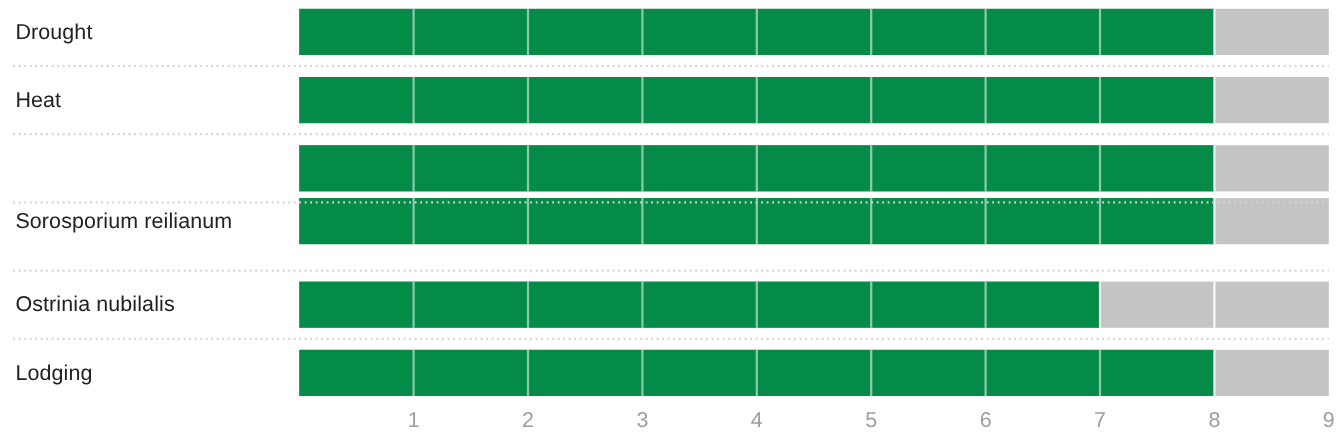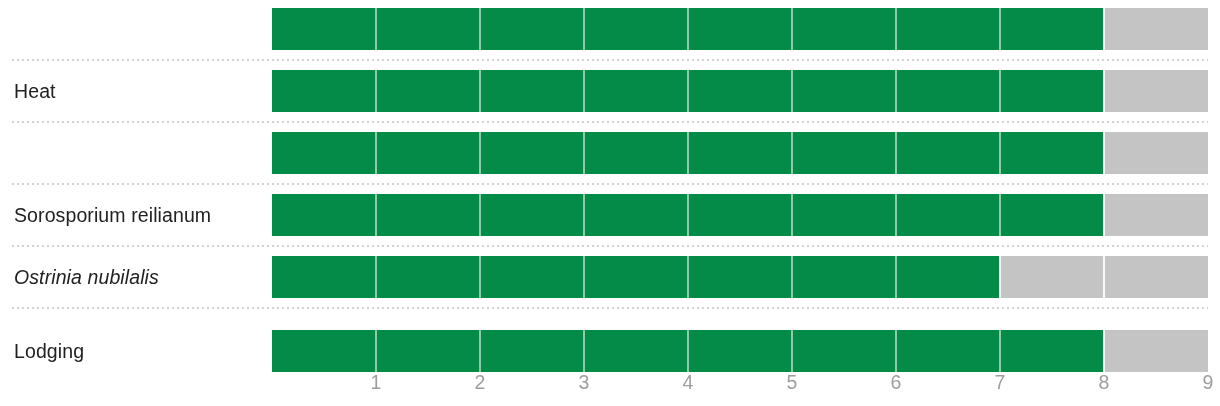--- a/index.html
+++ b/index.html
@@ -107,20 +107,21 @@
     color: #9e9e9e;
     white-space: nowrap;
   }
 </style>
 </head>
 <body>
 
 <div id="chart-root">
   <div id="rows">
       <div class="row" style="top: 8px;">
+        <div class="row-label">Drought</div>
         <div class="bar-area" style="width: 936px;">
           <div class="bar-track" style="background: rgb(196, 196, 196);"></div>
           <div class="bar-fill" title="Drought: 8" style="width: 832px; background: rgb(4, 139, 71);"></div>
           <div class="seg-line" style="left: 103px;"></div>
           <div class="seg-line" style="left: 207px;"></div>
           <div class="seg-line" style="left: 311px;"></div>
           <div class="seg-line" style="left: 415px;"></div>
           <div class="seg-line" style="left: 519px;"></div>
           <div class="seg-line" style="left: 623px;"></div>
           <div class="seg-line" style="left: 727px;"></div>
@@ -149,51 +150,51 @@
           <div class="seg-line" style="left: 103px;"></div>
           <div class="seg-line" style="left: 207px;"></div>
           <div class="seg-line" style="left: 311px;"></div>
           <div class="seg-line" style="left: 415px;"></div>
           <div class="seg-line" style="left: 519px;"></div>
           <div class="seg-line" style="left: 623px;"></div>
           <div class="seg-line" style="left: 727px;"></div>
           <div class="seg-line on-gray" style="left: 831px;"></div>
         </div>
       </div>
-      <div class="row" style="top: 194px;">
+      <div class="row" style="top: 180px;">
         <div class="row-label">Sorosporium reilianum</div>
         <div class="bar-area" style="width: 936px;">
           <div class="bar-track" style="background: rgb(196, 196, 196);"></div>
           <div class="bar-fill" title="Sorosporium reilianum: 8" style="width: 832px; background: rgb(4, 139, 71);"></div>
           <div class="seg-line" style="left: 103px;"></div>
           <div class="seg-line" style="left: 207px;"></div>
           <div class="seg-line" style="left: 311px;"></div>
           <div class="seg-line" style="left: 415px;"></div>
           <div class="seg-line" style="left: 519px;"></div>
           <div class="seg-line" style="left: 623px;"></div>
           <div class="seg-line" style="left: 727px;"></div>
           <div class="seg-line on-gray" style="left: 831px;"></div>
         </div>
       </div>
-      <div class="row" style="top: 256px; font-style: italic;">
+      <div class="row" style="top: 256px;">
         <div class="row-label">Ostrinia nubilalis</div>
         <div class="bar-area" style="width: 936px;">
           <div class="bar-track" style="background: rgb(196, 196, 196);"></div>
           <div class="bar-fill" title="Ostrinia nubilalis: 7" style="width: 728px; background: rgb(4, 139, 71);"></div>
           <div class="seg-line" style="left: 103px;"></div>
           <div class="seg-line" style="left: 207px;"></div>
           <div class="seg-line" style="left: 311px;"></div>
           <div class="seg-line" style="left: 415px;"></div>
           <div class="seg-line" style="left: 519px;"></div>
           <div class="seg-line" style="left: 623px;"></div>
           <div class="seg-line on-gray" style="left: 727px;"></div>
           <div class="seg-line on-gray" style="left: 831px;"></div>
         </div>
       </div>
-      <div class="row" style="top: 330px;">
+      <div class="row" style="top: 318px;">
         <div class="row-label">Lodging</div>
         <div class="bar-area" style="width: 936px;">
           <div class="bar-track" style="background: rgb(196, 196, 196);"></div>
           <div class="bar-fill" title="Lodging: 8" style="width: 832px; background: rgb(4, 139, 71);"></div>
           <div class="seg-line" style="left: 103px;"></div>
           <div class="seg-line" style="left: 207px;"></div>
           <div class="seg-line" style="left: 311px;"></div>
           <div class="seg-line" style="left: 415px;"></div>
           <div class="seg-line" style="left: 519px;"></div>
           <div class="seg-line" style="left: 623px;"></div>

